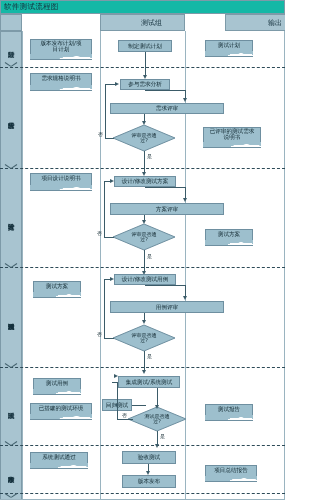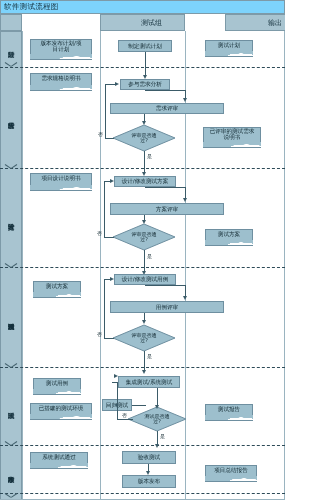--- a/index.html
+++ b/index.html
@@ -6,21 +6,21 @@
   body{
     width:285px;height:500px;overflow:hidden;
     background:#ffffff;
     font-family:"DejaVu Sans","Liberation Sans",sans-serif;
   }
   #root{position:relative;width:285px;height:500px;background:#ffffff;}
 
   
   .title-bar{
     position:absolute;left:0;top:0;width:285px;height:14px;
-    background:#7dd3fc;border:1px solid #7d9aa8;box-sizing:border-box;
+    background:#14b8a6;border:1px solid #7d9aa8;box-sizing:border-box;
     display:flex;align-items:center;
   }
   .title-bar .t{font-size:7.5px;color:#14303c;padding-left:3px;letter-spacing:.3px;white-space:nowrap;}
 
   
   .hdr-row{position:absolute;left:0;top:14px;width:285px;height:17px;}
   .hdr-cell{
     position:absolute;top:0;height:17px;
     background:#a8c4d0;border:1px solid #7d9aa8;box-sizing:border-box;
     display:flex;align-items:center;justify-content:center;

